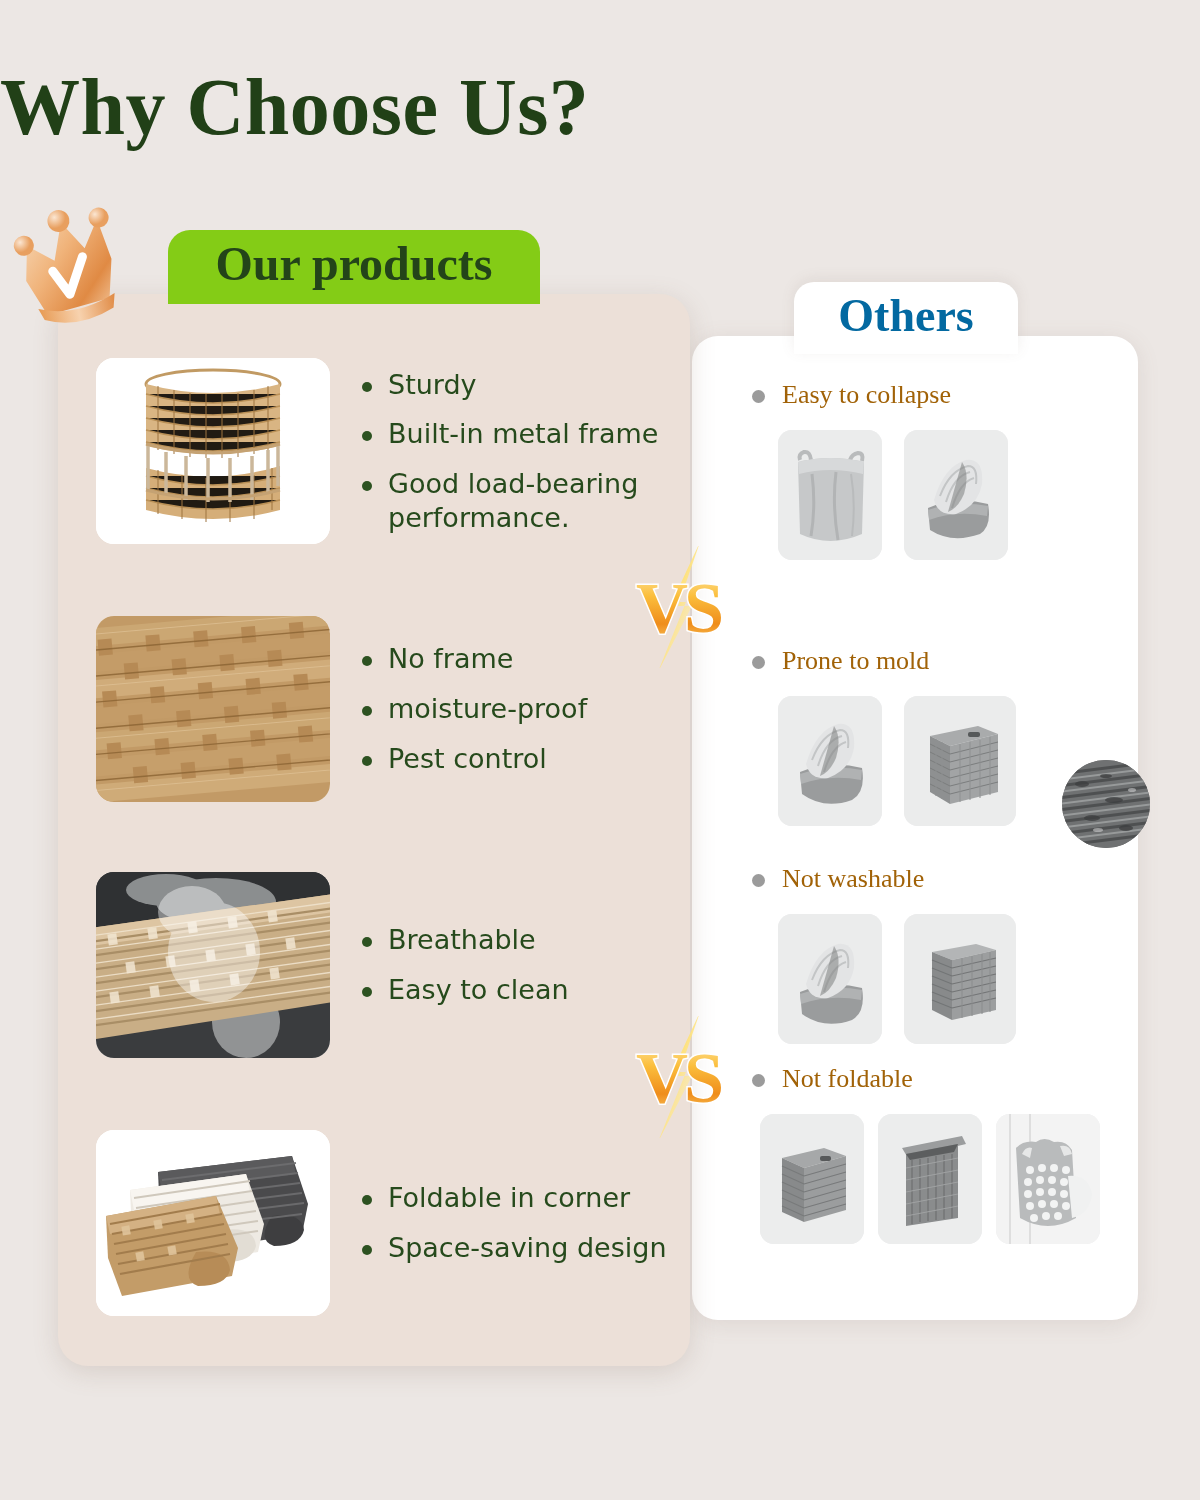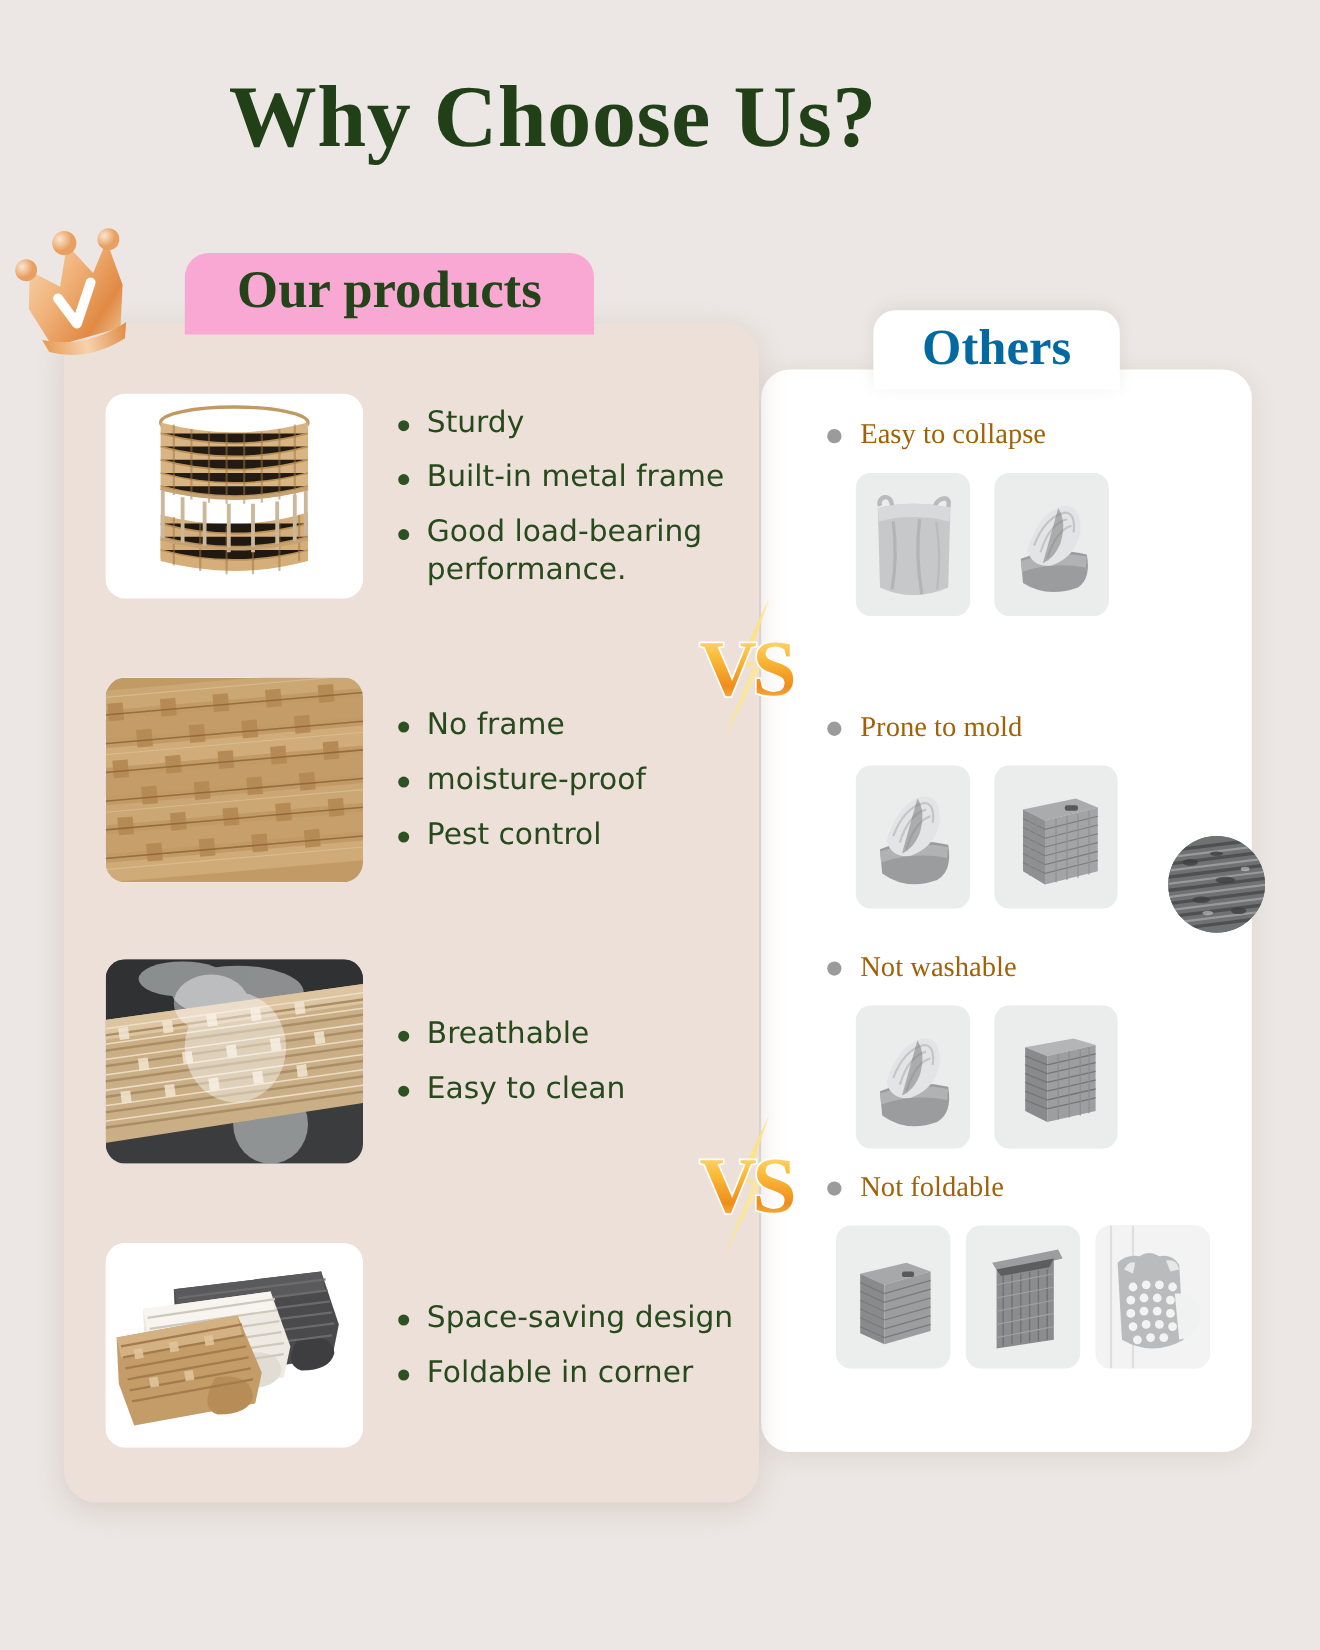--- a/index.html
+++ b/index.html
@@ -12,21 +12,20 @@
     overflow: hidden;
     position: relative;
   }
 
   
   .page-title {
     position: absolute;
     top: 62px;
     left: 0;
     width: 1005px;
-    text-align: center;
     font-family: "Liberation Serif", serif;
     font-size: 80px;
     font-weight: 700;
     color: #214017;
     letter-spacing: 0.5px;
   }
 
   
   .others-panel {
     position: absolute;
@@ -70,21 +69,21 @@
     background: #ece0d8;
     border-radius: 30px;
     box-shadow: 0 6px 26px rgba(120,95,80,0.18);
   }
   .ours-tab {
     position: absolute;
     left: 168px;
     top: 230px;
     width: 372px;
     height: 74px;
-    background: #f9a8d4;
+    background: #84cc16;
     border-radius: 22px 22px 0 0;
     display: flex;
     align-items: center;
     justify-content: center;
   }
   .ours-tab-label {
     font-family: "Liberation Serif", serif;
     font-size: 48px;
     font-weight: 700;
     color: #234419;
@@ -618,22 +617,22 @@
       <g fill="#e0c49b" opacity="0.9">
         <rect x="26" y="96" width="8" height="9" transform="rotate(-10 30 100)"></rect>
         <rect x="58" y="90" width="8" height="9" transform="rotate(-10 62 94)"></rect>
         <rect x="90" y="84" width="8" height="9" transform="rotate(-10 94 88)"></rect>
         <rect x="40" y="122" width="8" height="9" transform="rotate(-10 44 126)"></rect>
         <rect x="72" y="116" width="8" height="9" transform="rotate(-10 76 120)"></rect>
       </g>
     </svg>
   </div>
   <ul class="ours-bullets">
+    <li>Foldable in corner</li>
     <li>Space-saving design</li>
-    <li>Foldable in corner</li>
   </ul>
 </div>
 
 <div class="vs-badge v1">
   <svg viewBox="0 0 104 122">
     <defs>
       <linearGradient id="gVS" x1="0" y1="0" x2="0" y2="1">
         <stop offset="0%" stop-color="#ffe9a8"></stop>
         <stop offset="35%" stop-color="#fbbe3c"></stop>
         <stop offset="70%" stop-color="#ef8d1b"></stop>

